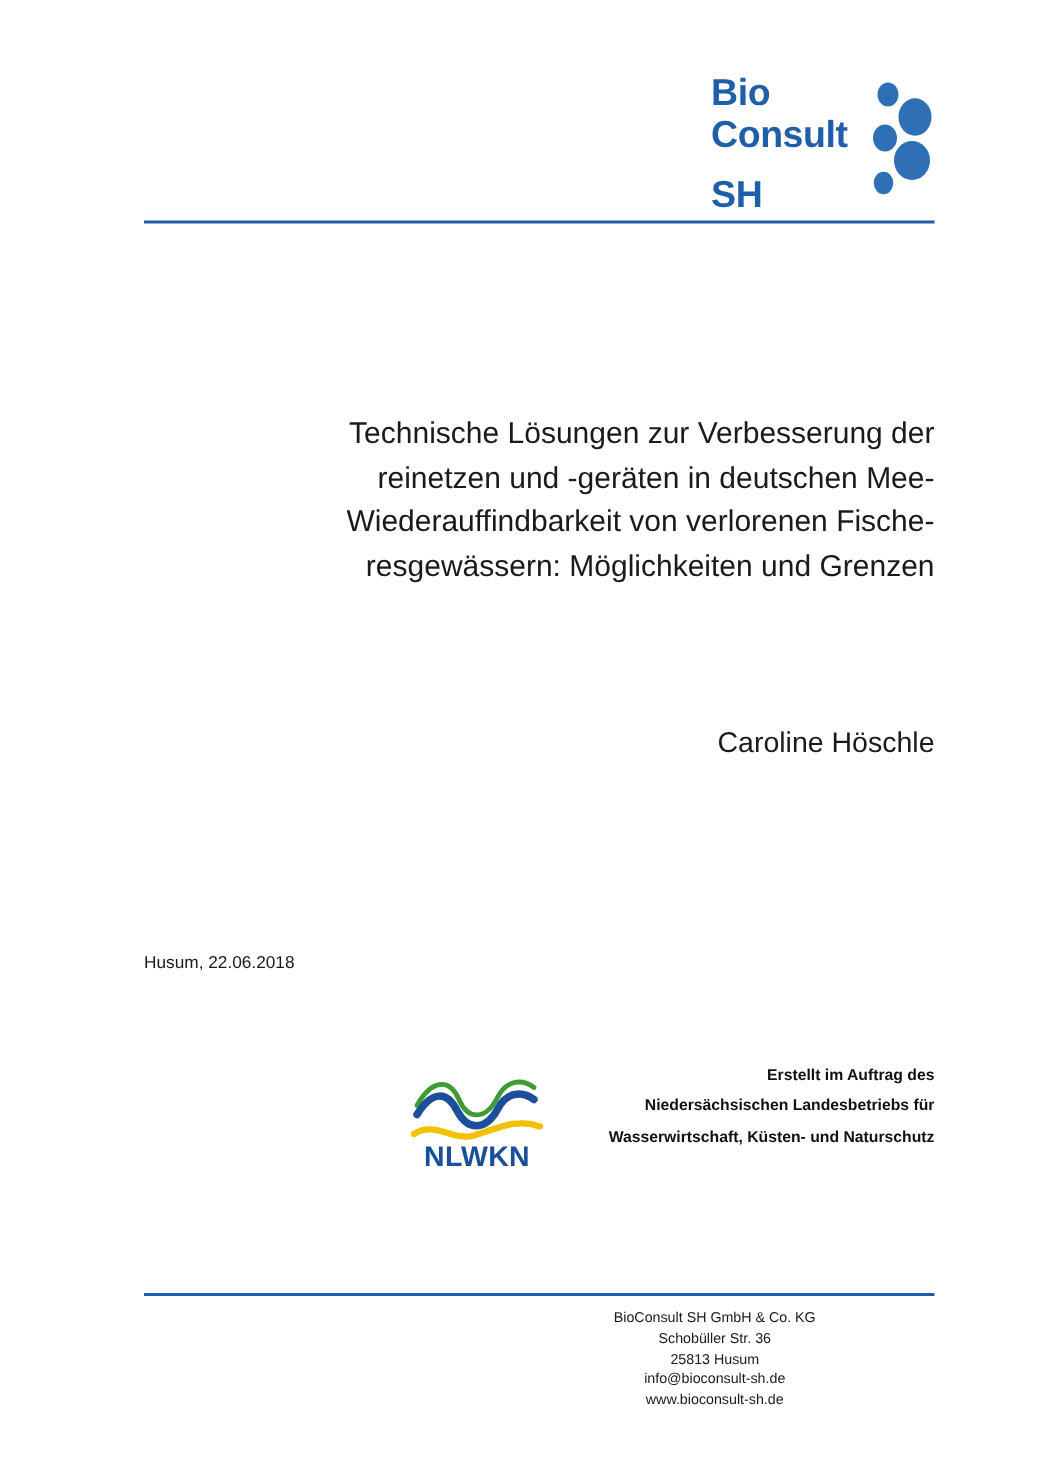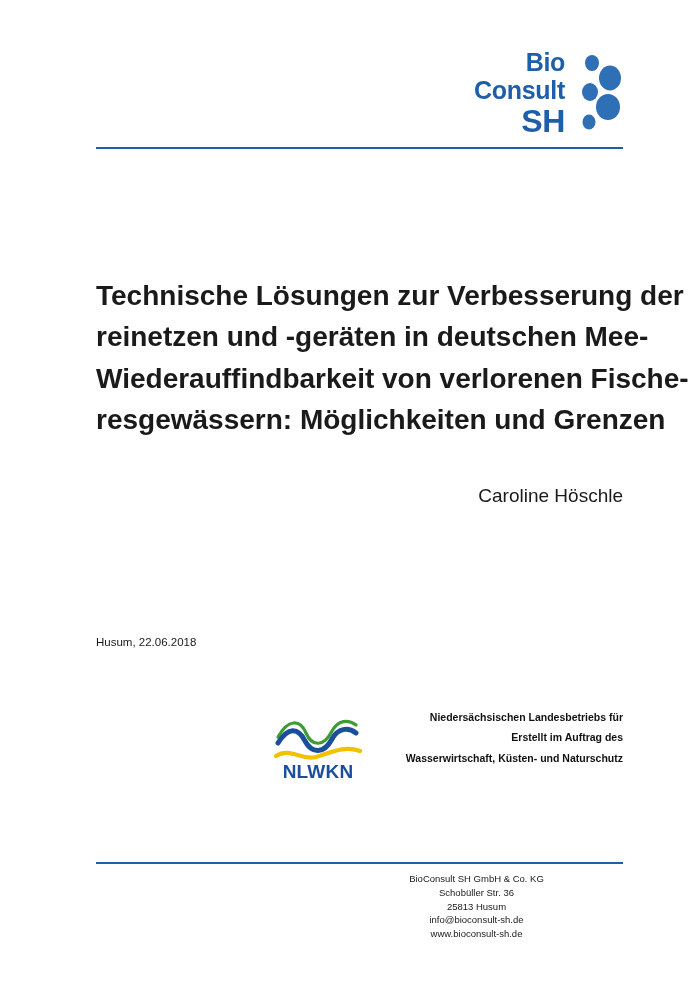--- a/index.html
+++ b/index.html
@@ -26,29 +26,29 @@
     position: absolute;
     left: 455px;
     top: 48px;
     width: 168px;
     height: 90px;
   }
   .logo-text {
     position: absolute;
     right: 58px;
     top: 0;
-    text-align: right;
+    text-align: left;
     font-weight: bold;
     color: #1f5fa9;
     line-height: 1.12;
     letter-spacing: -0.3px;
   }
   .logo-line1 { font-size: 25px; }
   .logo-line2 { font-size: 25px; }
-  .logo-line3 { font-size: 32px; }
+  .logo-line3 { font-size: 25px; margin-top: 12px; }
 
   .logo-dots {
     position: absolute;
     right: 0;
     top: 6px;
     width: 52px;
     height: 80px;
   }
 
   
@@ -68,25 +68,24 @@
     height: 2px;
     background: #1f5fa9;
   }
 
   
   .title {
     position: absolute;
     left: 96px;
     top: 275px;
     width: 527px;
-    text-align: left;
-    font-size: 28px;
+    text-align: right;
+    font-size: 20px;
     line-height: 1.48;
     color: #1a1a1a;
-    font-weight: bold;
   }
   .title div { white-space: nowrap; }
 
   
   .author {
     position: absolute;
     left: 96px;
     top: 485px;
     width: 527px;
     text-align: right;
@@ -179,22 +178,22 @@
     <div>reinetzen und -geräten in deutschen Mee-</div>
     <div>Wiederauffindbarkeit von verlorenen Fische-</div>
     <div>resgewässern: Möglichkeiten und Grenzen</div>
   </div>
 
   <div class="author">Caroline Höschle</div>
 
   <div class="placedate">Husum, 22.06.2018</div>
 
   <div class="commission">
+    <div>Erstellt im Auftrag des</div>
     <div>Niedersächsischen Landesbetriebs für</div>
-    <div>Erstellt im Auftrag des</div>
     <div>Wasserwirtschaft, Küsten- und Naturschutz</div>
   </div>
 
   <div class="nlwkn">
     <svg width="92" height="46" viewBox="0 0 92 46" xmlns="http://www.w3.org/2000/svg">
       <path d="M6 20 C16 2, 28 2, 34 16 C40 30, 52 30, 60 14 C66 3, 76 2, 84 8" fill="none" stroke="#3f9c35" stroke-width="3.2" stroke-linecap="round"></path>
       <path d="M6 26 C16 10, 26 10, 33 24 C40 37, 52 37, 60 22 C66 11, 76 10, 84 16" fill="none" stroke="#1b4f9c" stroke-width="5" stroke-linecap="round"></path>
       <path d="M4 39 C18 30, 30 44, 44 40 C58 36, 72 28, 88 34" fill="none" stroke="#f2c200" stroke-width="4.2" stroke-linecap="round"></path>
     </svg>
     <div class="nlwkn-word">NLWKN</div>

